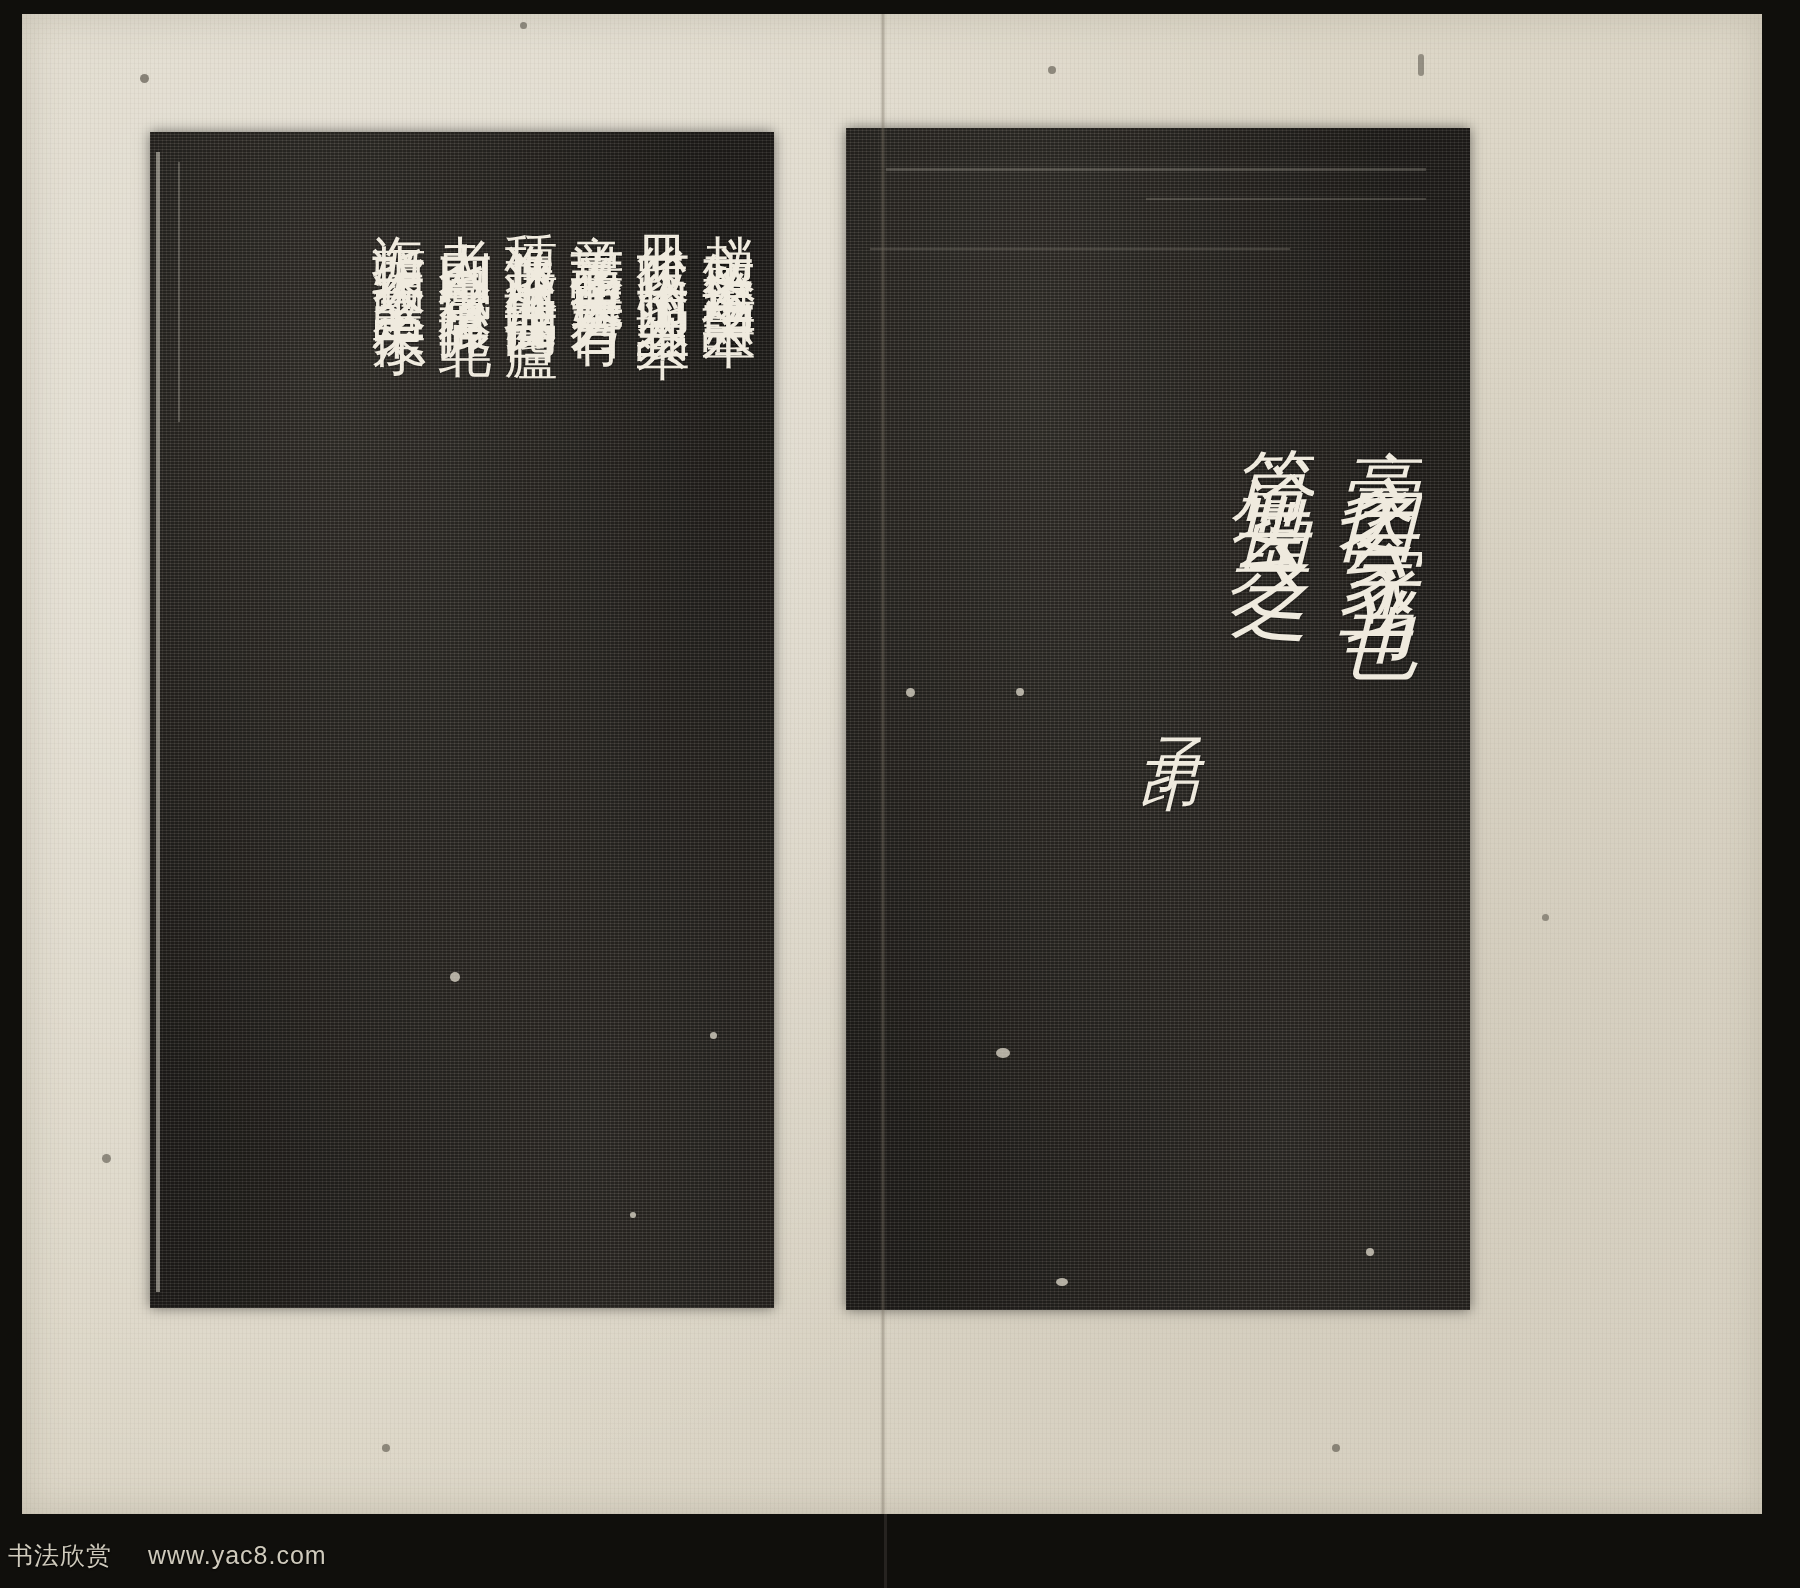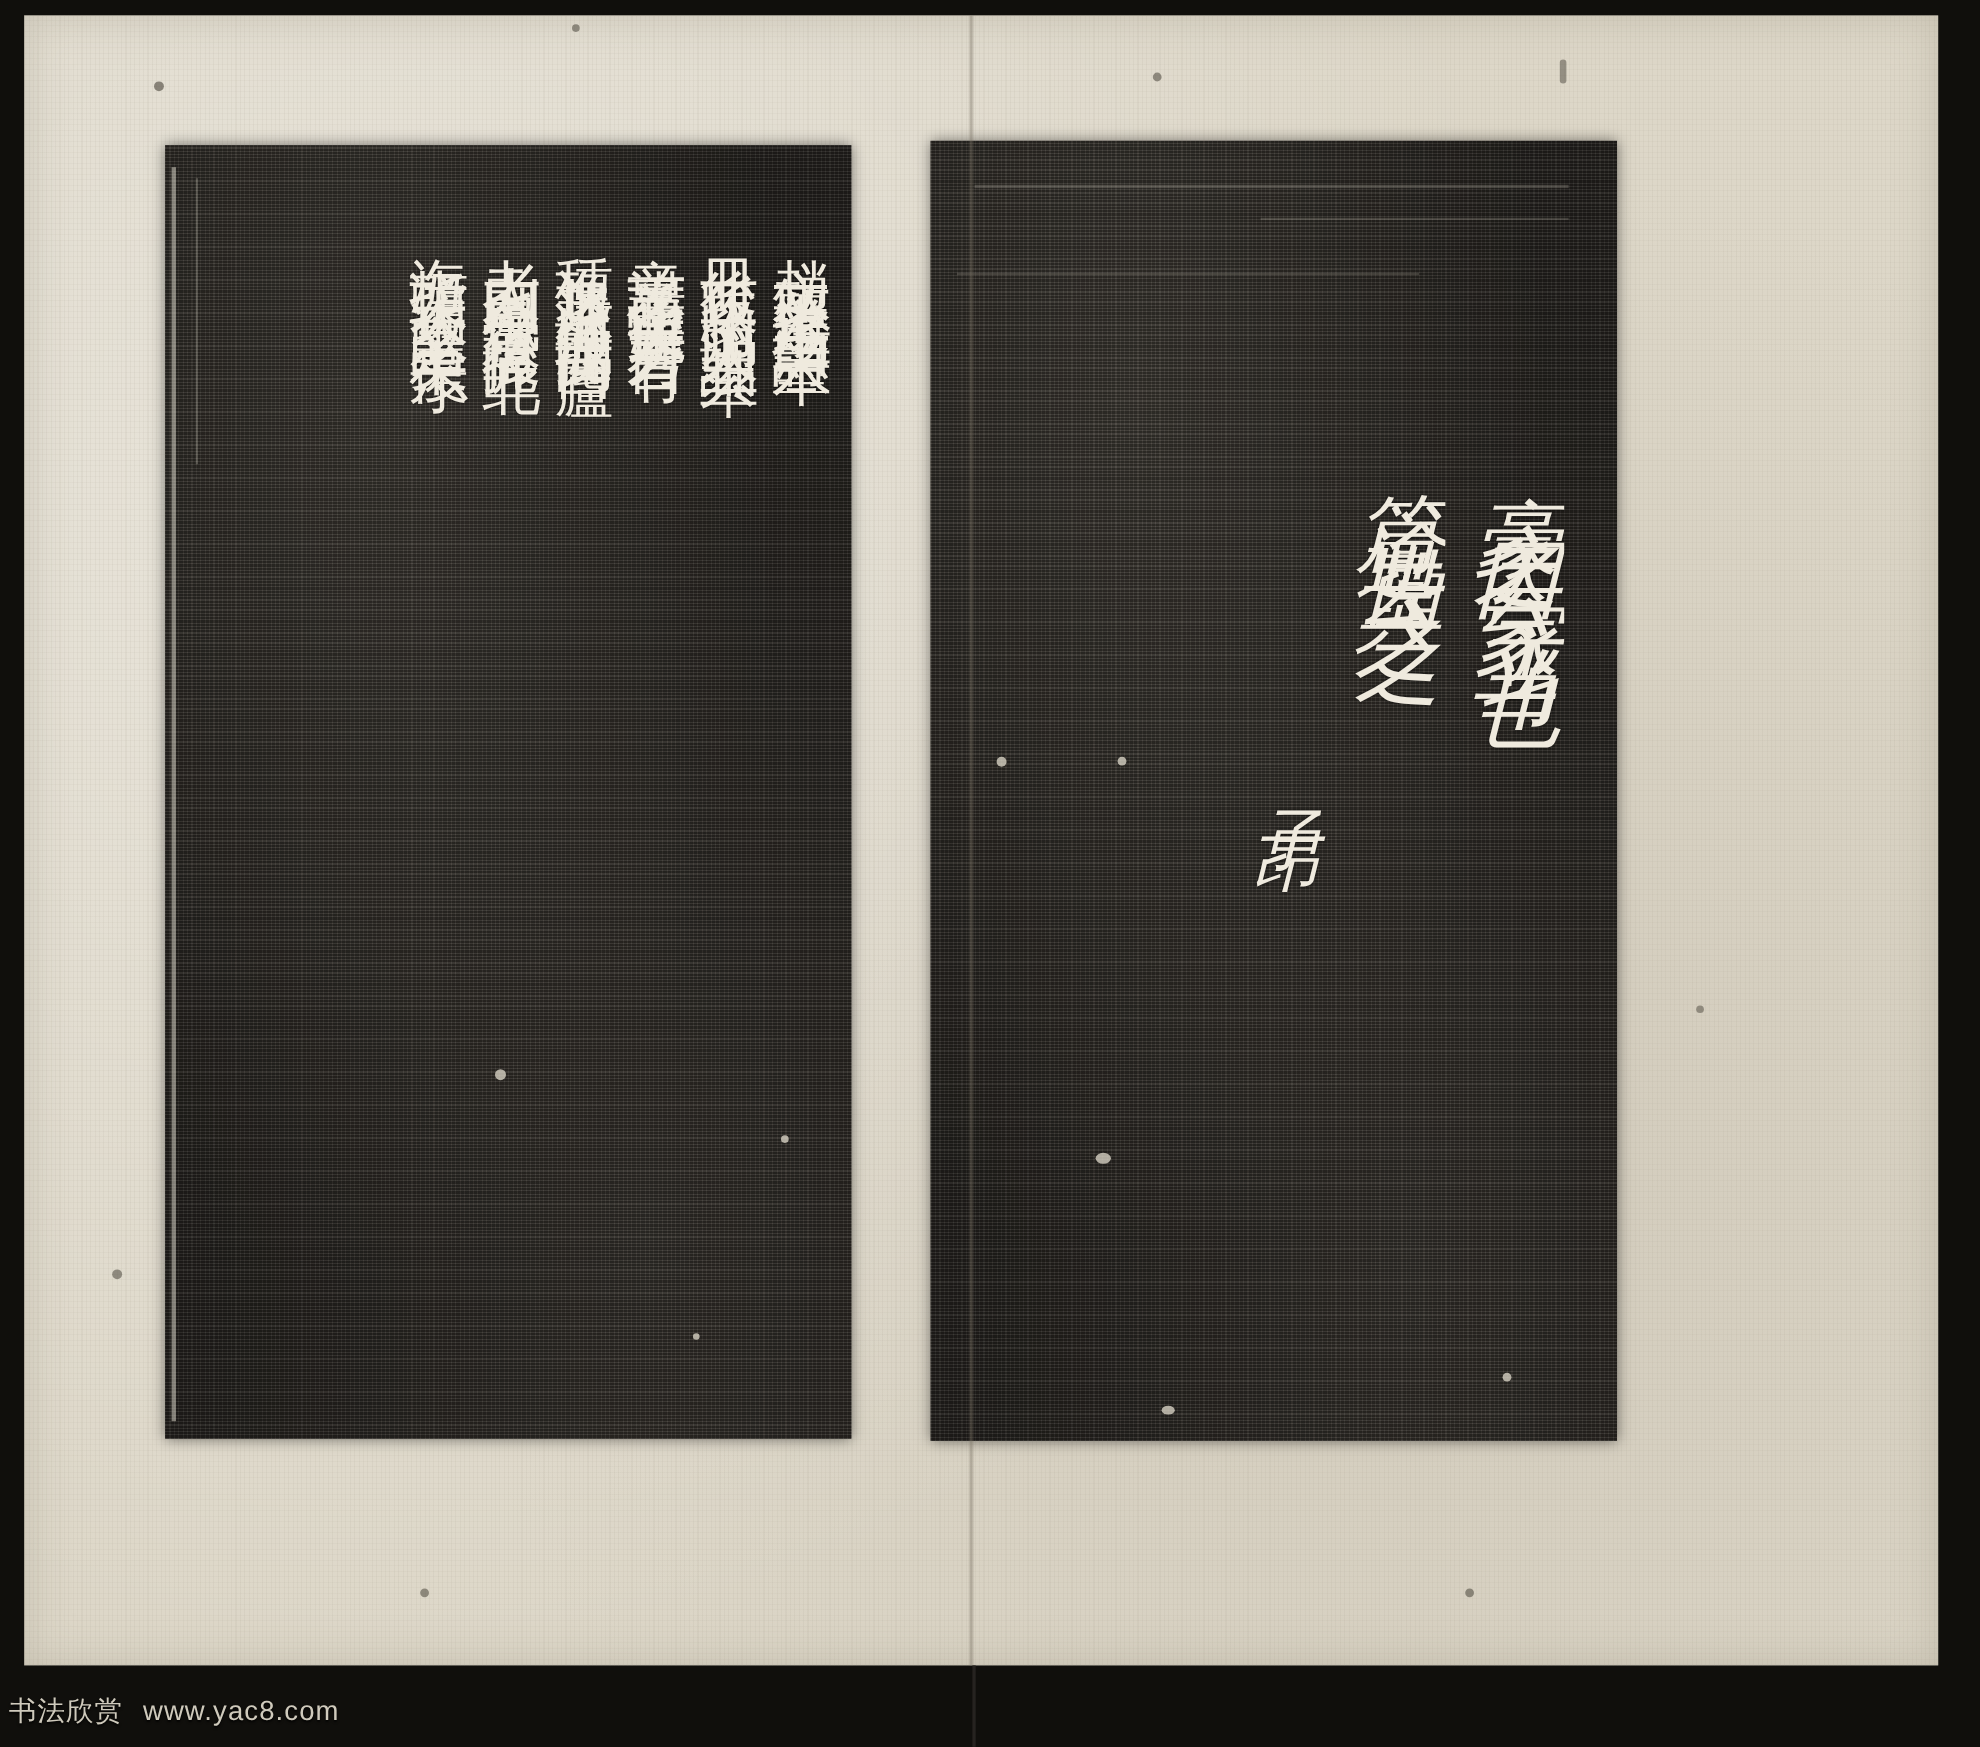--- a/index.html
+++ b/index.html
@@ -145,21 +145,21 @@
   .credit {
     position: absolute;
     left: 8px;
     bottom: 16px;
     color: #cfcabc;
     font-size: 25px;
     font-family: "Liberation Sans", sans-serif;
     letter-spacing: 1px;
     text-shadow: 0 1px 2px rgba(0,0,0,0.8);
   }
-  .credit .cn { margin-right: 10px; }
+  .credit .cn { margin-right: 28px; }
 </style>
 </head>
 <body>
 
 <div class="page">
   <div class="photo">
 
     <div class="paper">
       <div class="paper-grain"></div>
 

